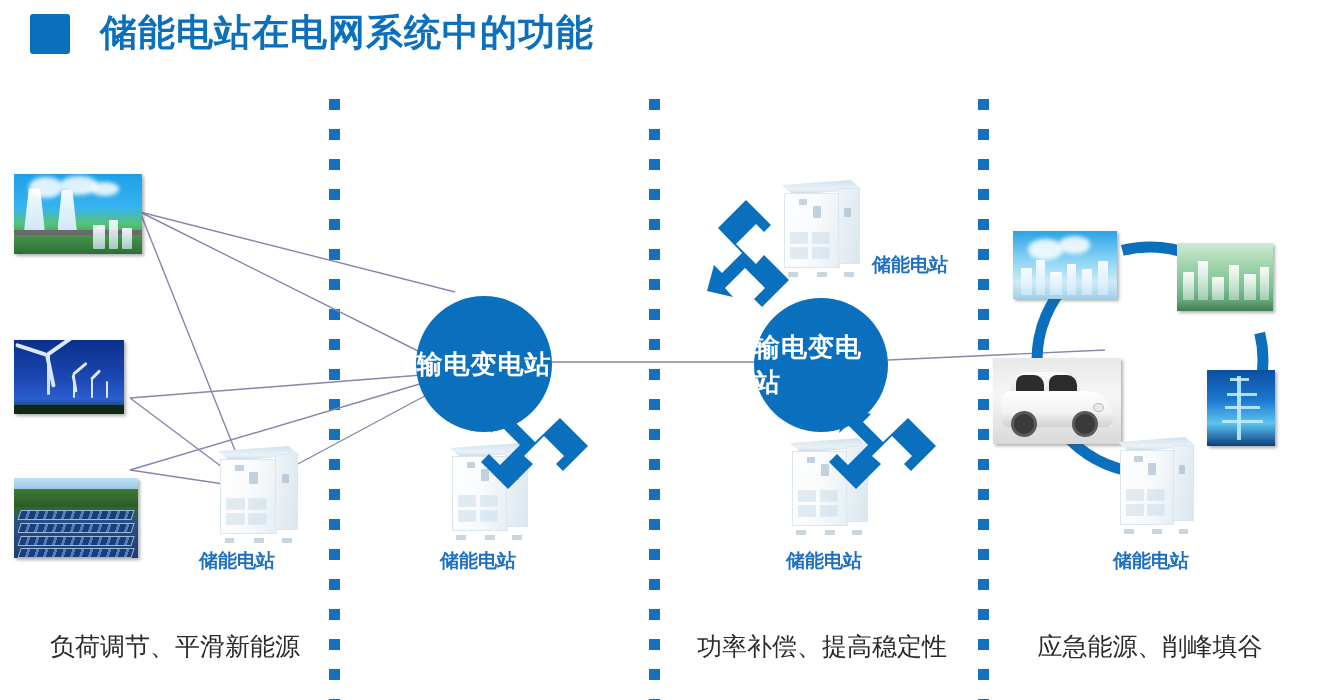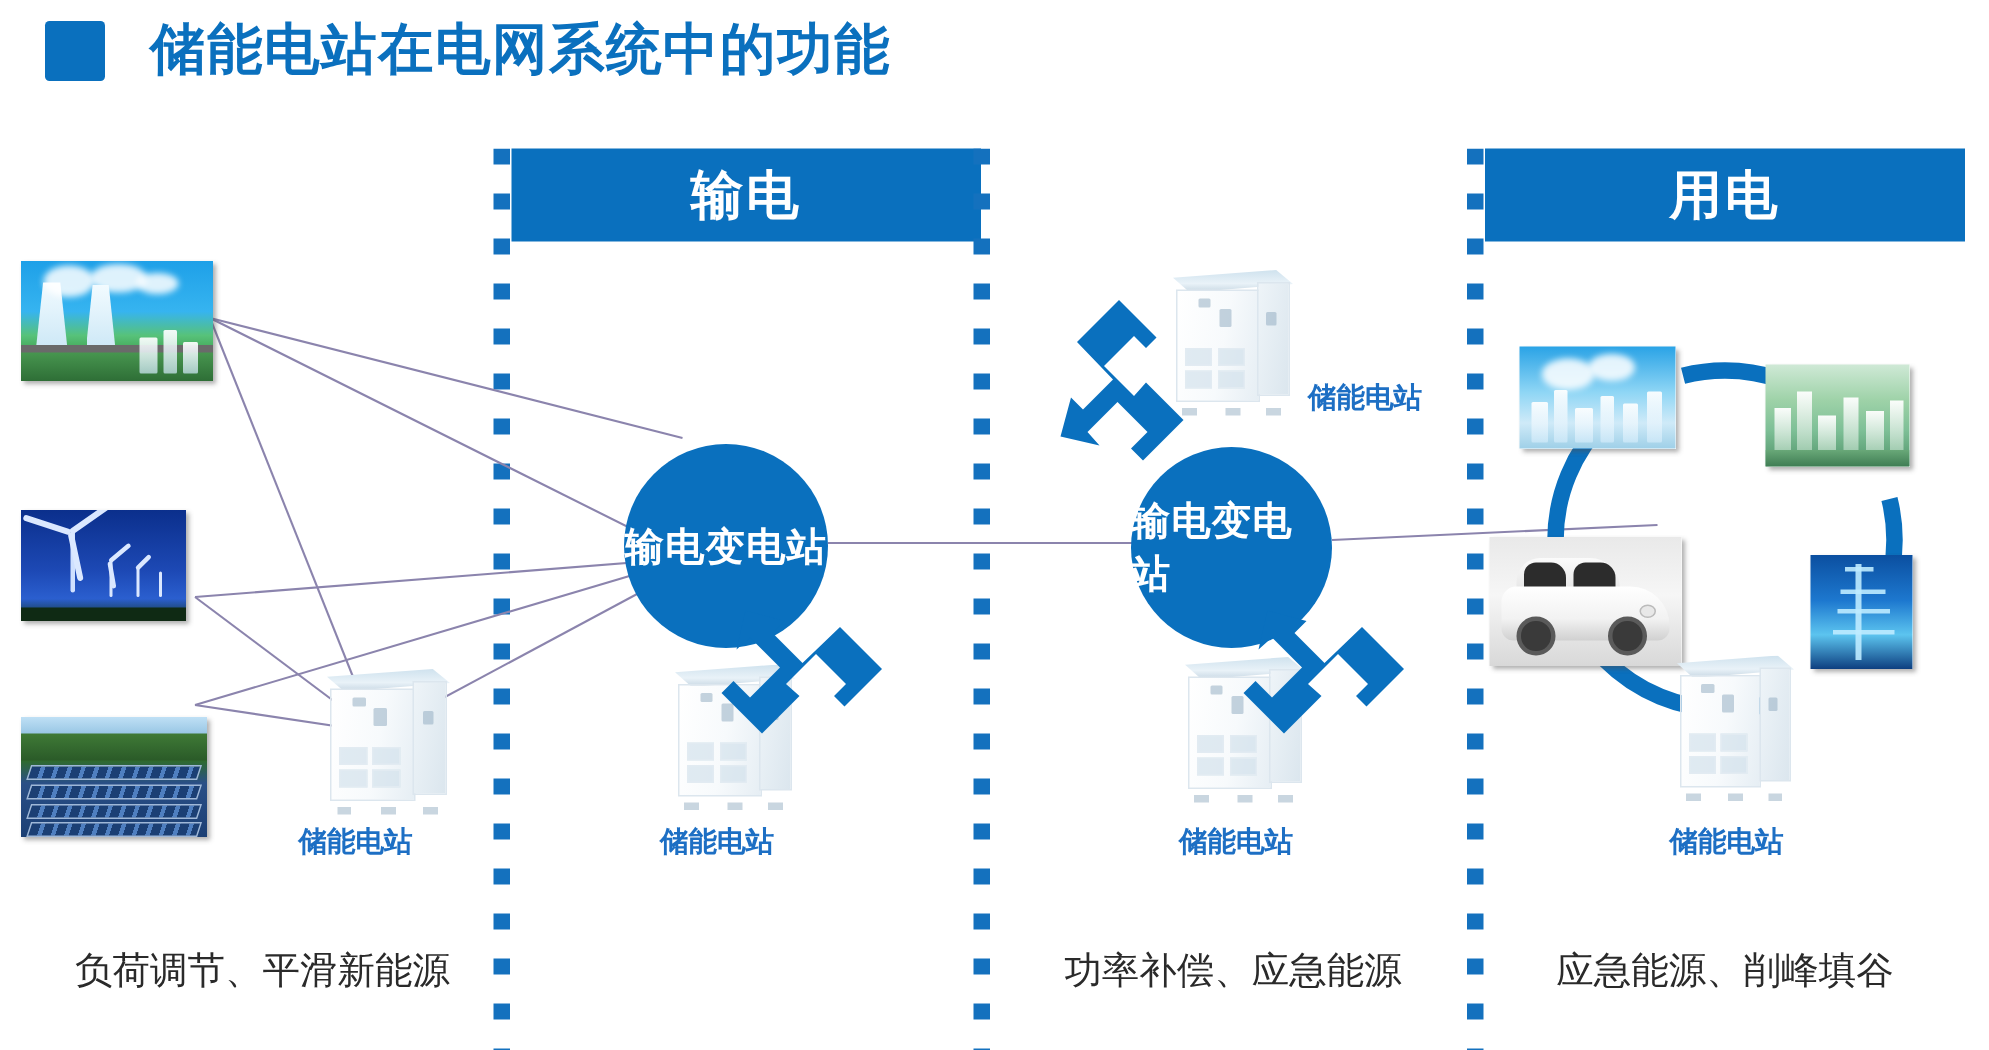--- a/index.html
+++ b/index.html
@@ -212,26 +212,20 @@
 </head>
 <body>
 
 <div id="root">
 
   <div id="title-row">
     <div id="title-marker"></div>
     <div id="title-text">储能电站在电网系统中的功能</div>
   </div>
 
-  <div class="col-header" style="left:341px; width:313px;">
-    <span>输电</span>
-  </div>
-  <div class="col-header" style="left:990px; width:320px;">
-    <span>用电</span>
-  </div>
 
   <div class="divider" style="left:329px;"></div>
   <div class="divider" style="left:649px;"></div>
   <div class="divider" style="left:978px;"></div>
 
   <svg class="overlay">
     <g stroke="#8b84ad" stroke-width="1.4" fill="none">
       <line x1="140" y1="212" x2="455" y2="292"></line>
       <line x1="140" y1="212" x2="460" y2="372"></line>
       <line x1="140" y1="212" x2="250" y2="488"></line>
@@ -435,16 +429,16 @@
     <path d="M 718,228 L 746,200 L 771,225 L 764,232 L 756,224
              L 736,244 L 756,264 L 764,255 L 789,280 L 762,307
              L 754,299 L 765,288 L 745,268 L 725,288 L 733,297 L 707,291 L 714,265 L 722,273 L 742,253 Z" fill="#0a70be"></path>
 
     <path d="M 908,418 L 936,446 L 911,471 L 904,464 L 912,456
              L 892,436 L 872,456 L 881,464 L 856,489 L 829,462
              L 837,454 L 848,465 L 868,445 L 848,425 L 839,433 L 845,407 L 871,414 L 863,422 L 883,442 Z" fill="#0a70be"></path>
   </svg>
 
   <div class="footer-cap" style="left:15px; top:630px; width:320px;">负荷调节、平滑新能源</div>
-  <div class="footer-cap" style="left:661px; top:630px; width:322px;">功率补偿、应急能源</div>
+  <div class="footer-cap" style="left:661px; top:630px; width:322px;">功率补偿、提高稳定性</div>
   <div class="footer-cap" style="left:990px; top:630px; width:320px;">应急能源、削峰填谷</div>
 
 </div>
 
 </body></html>

